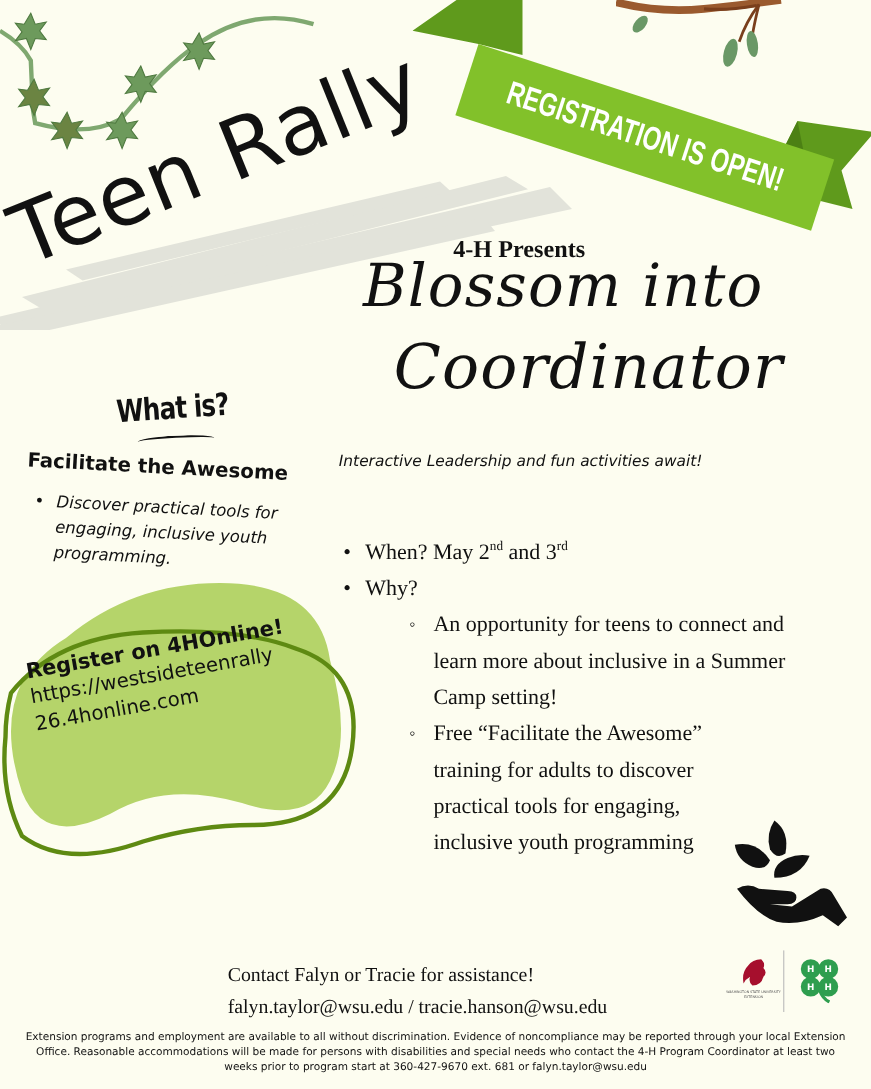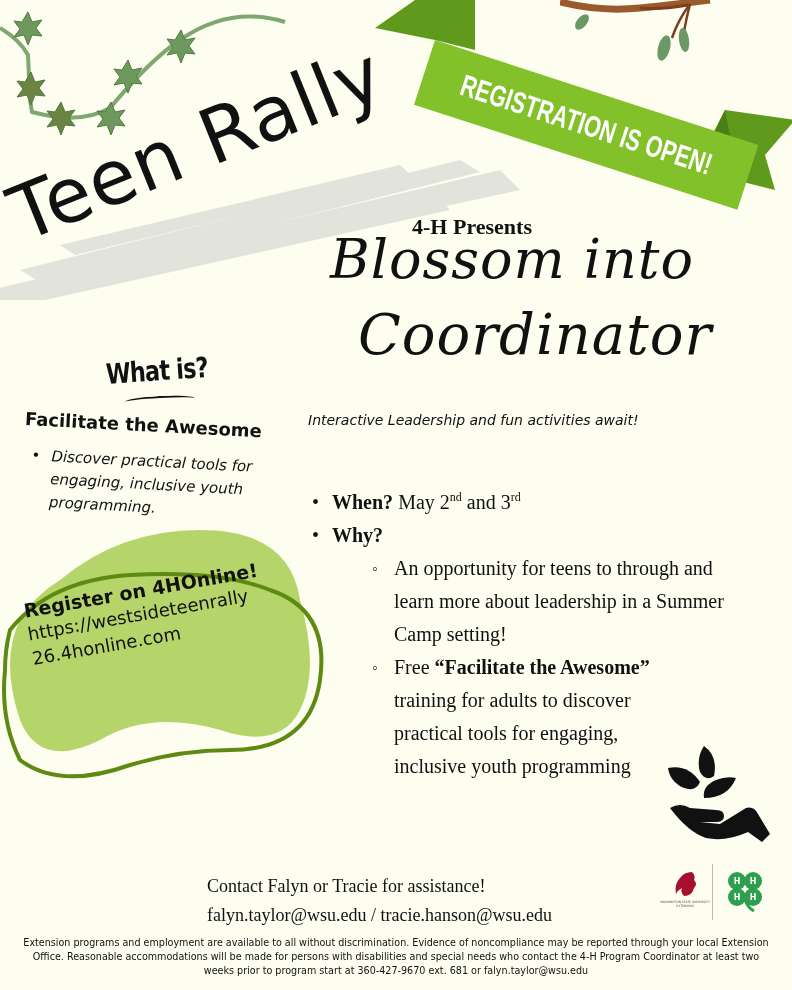--- a/index.html
+++ b/index.html
@@ -33,21 +33,21 @@
 
   .intro { position: absolute; left: 308px; top: 404px; width: 400px; font-family: "DejaVu Sans", sans-serif; font-size: 14px; line-height: 33px; color: #111; font-style: italic; }
 
   .details { position: absolute; left: 310px; top: 486px; width: 430px; font-family: "Liberation Serif", serif; font-size: 20px; line-height: 33px; }
   .details ul { list-style: none; }
   .details li.l1 { padding-left: 22px; position: relative; }
   .details li.l1::before { content: "\2022"; position: absolute; left: 2px; top: 0; font-size: 20px; }
   .details ul.sub { margin-left: 40px; }
   .details li.l2 { padding-left: 22px; position: relative; }
   .details li.l2::before { content: "\25E6"; position: absolute; left: 0; top: 0; font-size: 16px; }
-  .details b { font-weight: 700; }
+  .details b { font-weight: 400; }
   sup { font-size: 12px; vertical-align: super; line-height: 0; }
 
   .whatis { position: absolute; left: 106px; top: 358px; font-family: "DejaVu Sans", sans-serif; font-weight: 700; font-size: 28px; transform: rotate(-4deg) scaleX(0.8); transform-origin: left; letter-spacing: -1px; }
   .whatis-underline { position: absolute; left: 125px; top: 396px; width: 70px; height: 8px; border-top: 2.5px solid #111; border-radius: 50% 50% 0 0; transform: rotate(-3deg); }
   .fta-heading { position: absolute; left: 25px; top: 408px; font-family: "DejaVu Sans", sans-serif; font-weight: 700; font-size: 18px; transform: rotate(3deg); transform-origin: left; white-space: nowrap; }
   .fta-bullet { position: absolute; left: 30px; top: 444px; width: 230px; font-family: "DejaVu Sans", sans-serif; font-style: italic; font-size: 15px; line-height: 23px; transform: rotate(3deg); transform-origin: left top; }
   .fta-bullet .dot { position: absolute; left: 2px; top: 0; font-style: normal; }
   .fta-bullet .txt { display: block; padding-left: 22px; text-indent: 0; }
 
   .blob { position: absolute; left: 0; top: 520px; width: 330px; height: 260px; }
@@ -118,21 +118,21 @@
 <div class="intro">Interactive Leadership and fun activities await!</div>
 
 <div class="details">
   <ul>
     <li class="l1">
       <b>When?</b> <span>May 2</span><sup>nd</sup><span> and 3</span><sup>rd</sup>
     </li>
     <li class="l1">
       <b>Why?</b>
       <ul class="sub">
-        <li class="l2">An opportunity for teens to through and learn more about leadership in a Summer Camp setting!</li>
+        <li class="l2">An opportunity for teens to connect and learn more about inclusive in a Summer Camp setting!</li>
         <li class="l2" style="width:290px;">
           <span>Free </span><b>“Facilitate the Awesome”</b><span> training for adults to discover practical tools for engaging, inclusive youth programming</span>
         </li>
       </ul>
     </li>
   </ul>
 </div>
 
 <svg class="abs" style="left:666px;top:742px" width="106" height="102" viewBox="0 0 106 102">
   <g fill="#111">

